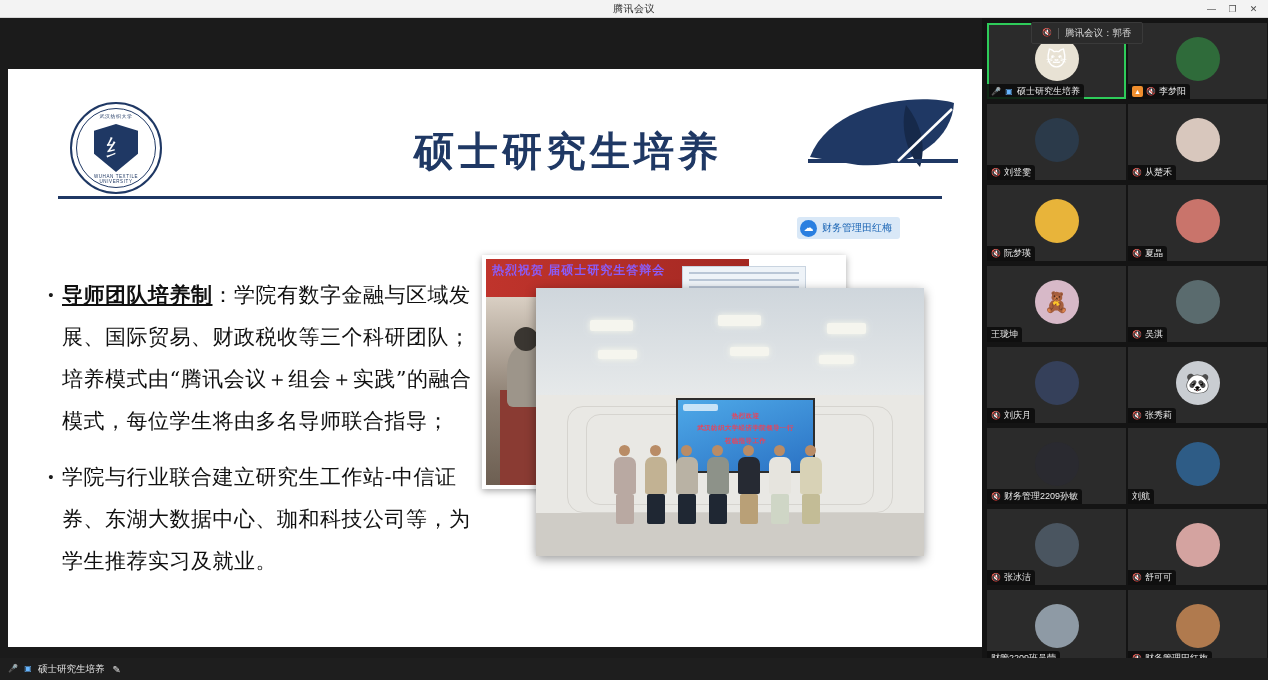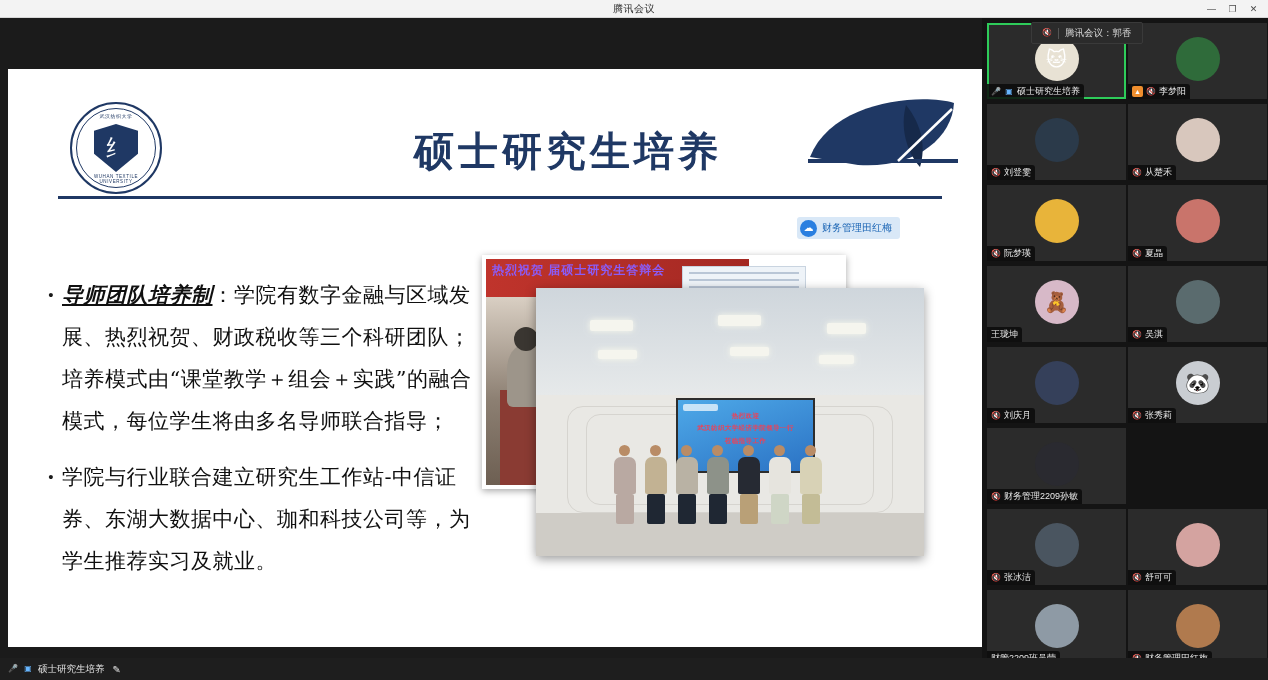--- a/index.html
+++ b/index.html
@@ -89,21 +89,21 @@
   .slide-body { position: absolute; left: 32px; top: 205px; width: 450px; }
   .bullet-row { display: flex; margin-bottom: 14px; }
   .bullet-dot {
     width: 22px; flex: 0 0 22px; font-size: 15px; color: #1a1a1a;
     line-height: 42px; text-align: center;
   }
   .bullet-text {
     font-family: "DejaVu Serif", serif; font-size: 21px; line-height: 42px;
     color: #101010; letter-spacing: .5px;
   }
-  .bullet-text .lead { font-style: italic; font-weight: bold; text-decoration: underline; }
+  .bullet-text .lead { font-weight: bold; text-decoration: underline; }
 
   
   .photo-back {
     position: absolute; left: 474px; top: 186px; width: 364px; height: 234px;
     background: #ffffff; border: 4px solid #fff; box-shadow: 0 2px 7px rgba(0,0,0,.35);
     overflow: hidden;
   }
   .pb-banner { position: absolute; left: 0; top: 0; width: 74%; height: 17%;
     background: linear-gradient(95deg,#c0342c,#a32822); }
   .pb-banner-txt { position: absolute; left: 6px; top: 3px; font-size: 12px; color: #8b5cf6;
@@ -220,21 +220,21 @@
       </svg>
 
       <div class="upload-chip">
         <span class="bd-icon">☁</span>
         <span class="lbl">财务管理田红梅</span>
       </div>
 
       <div class="slide-body">
         <div class="bullet-row">
           <div class="bullet-dot">•</div>
-          <div class="bullet-text"><span class="lead">导师团队培养制</span><span>：学院有数字金融与区域发展、热烈祝贺、财政税收等三个科研团队；培养模式由“课堂教学＋组会＋实践”的融合模式，每位学生将由多名导师联合指导；</span></div>
+          <div class="bullet-text"><span class="lead">导师团队培养制</span><span>：学院有数字金融与区域发展、国际贸易、财政税收等三个科研团队；培养模式由“腾讯会议＋组会＋实践”的融合模式，每位学生将由多名导师联合指导；</span></div>
         </div>
         <div class="bullet-row">
           <div class="bullet-dot">•</div>
           <div class="bullet-text">学院与行业联合建立研究生工作站-中信证券、东湖大数据中心、珈和科技公司等，为学生推荐实习及就业。</div>
         </div>
       </div>
 
       <div class="photo-back">
         <div class="pb-room"></div>
         <div class="pb-banner"></div>
@@ -402,20 +402,26 @@
     </div>
 
     <div class="tile" style="left:5px; top:410px;">
       <div class="avatar" style="background:#2a2a30;"></div>
       <div class="nametag">
         <span class="ic mic-muted">🔇</span>
         <span class="nm">财务管理2209孙敏</span>
       </div>
     </div>
 
+    <div class="tile" style="left:146px; top:410px;">
+      <div class="avatar" style="background:#2e5c86;"></div>
+      <div class="nametag">
+        <span class="nm">刘航</span>
+      </div>
+    </div>
 
     <div class="tile" style="left:5px; top:491px;">
       <div class="avatar" style="background:#4a5560;"></div>
       <div class="nametag">
         <span class="ic mic-muted">🔇</span>
         <span class="nm">张冰洁</span>
       </div>
     </div>
 
     <div class="tile" style="left:146px; top:491px;">

